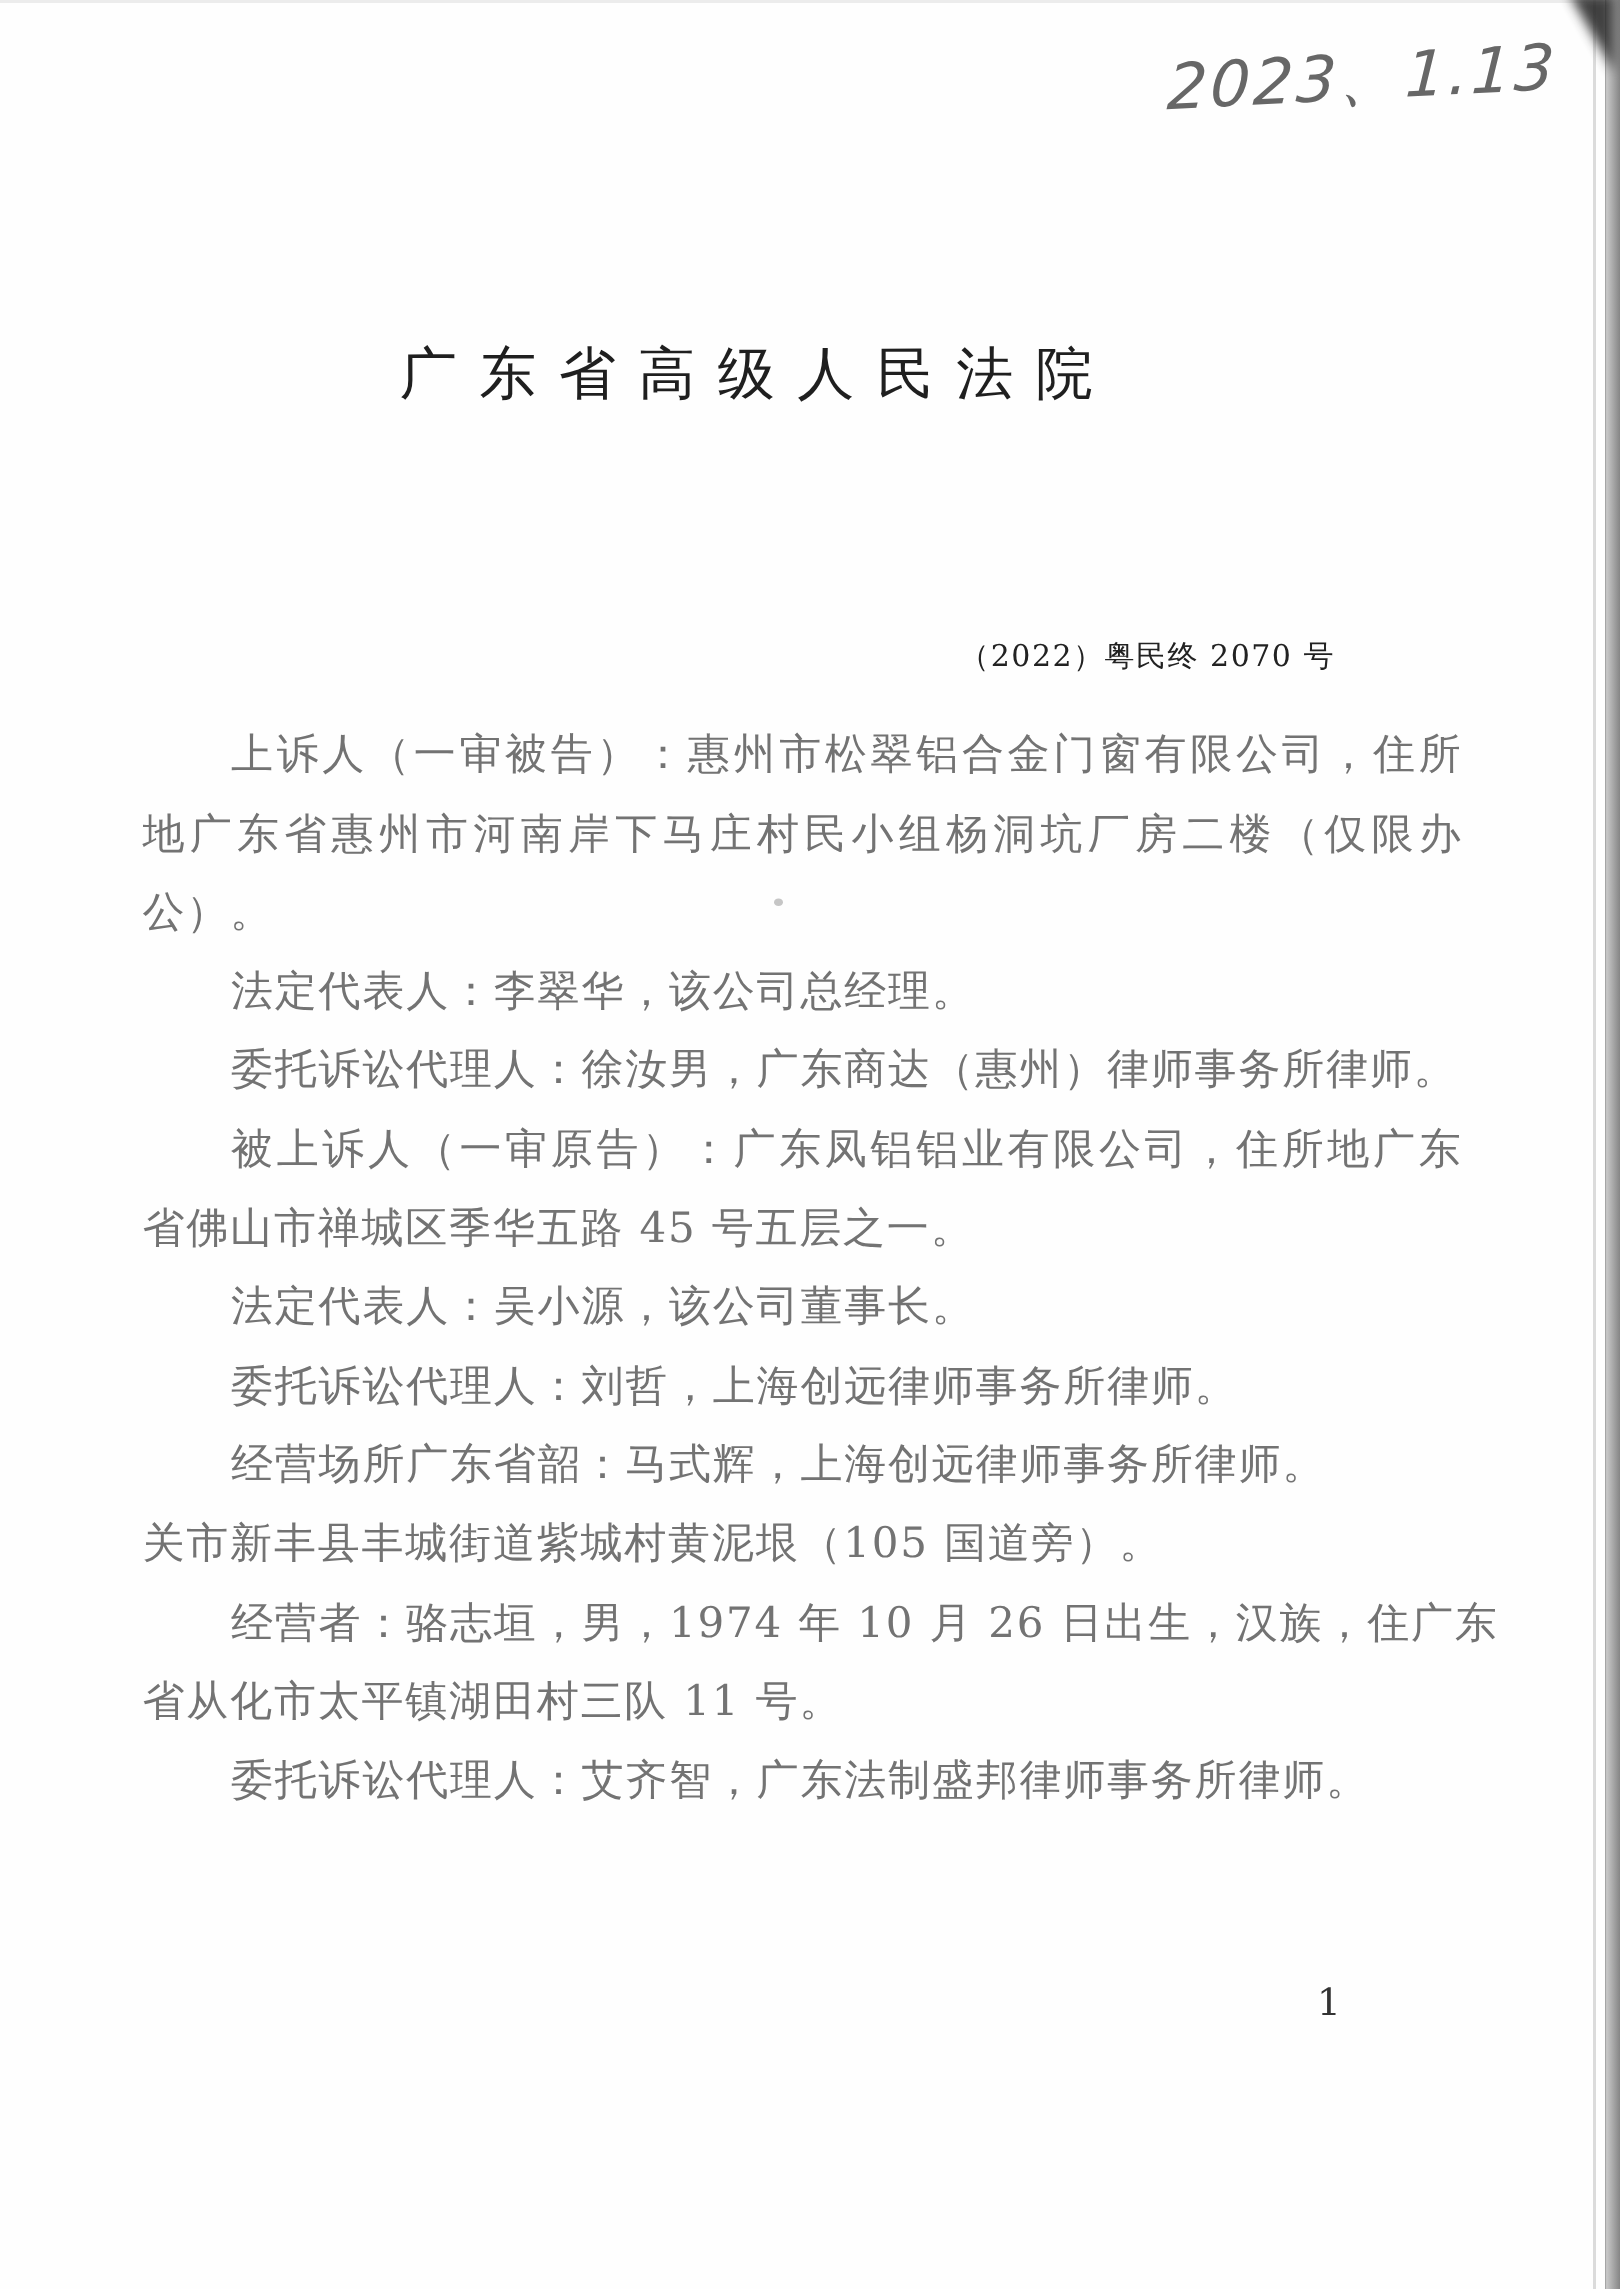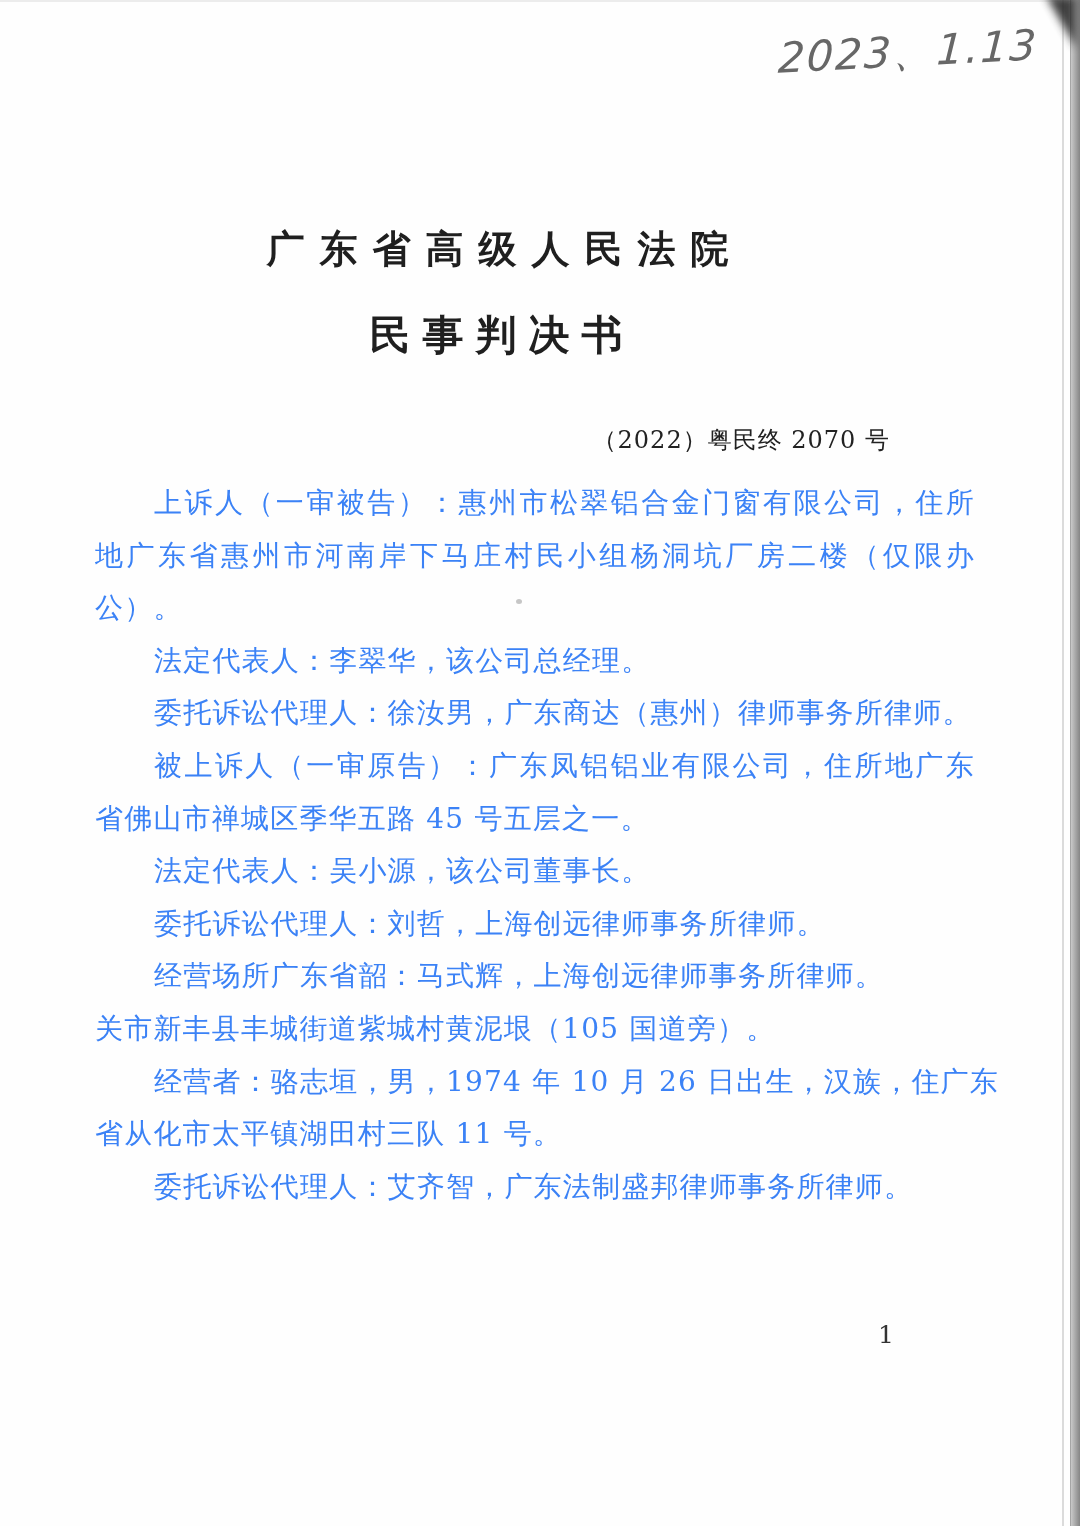--- a/index.html
+++ b/index.html
@@ -50,55 +50,55 @@
     color: #676767;
     transform: rotate(-3deg) skewX(-6deg);
     white-space: nowrap;
   }
   
   .court {
     position: absolute; left: 0; top: 224px; width: 980px;
     margin: 0;
     text-align: center;
     font-size: 38px;
-    font-weight: 700;
+    font-weight: 400;
     letter-spacing: 15px;
     padding-left: 15px;
     color: #1f1f1f;
     white-space: nowrap;
   }
   .doctype {
     position: absolute; left: 0; top: 308px; width: 980px;
     margin: 0;
     text-align: center;
     font-size: 41px;
     font-weight: 600;
     letter-spacing: 12px;
     padding-left: 12px;
     color: #1f1f1f;
     white-space: nowrap;
   }
   .caseno {
     position: absolute; top: 424px; right: 190px;
-    font-size: 24px;
+    font-size: 20px;
     letter-spacing: 1px;
     color: #222;
     white-space: nowrap;
   }
   
   .body-text {
     position: absolute; left: 95px; top: 477px; width: 880px;
   }
   .body-text .line {
     height: 52.6px;
     line-height: 52.6px;
     font-size: 28px;
     letter-spacing: 1.2px;
     white-space: nowrap;
-    color: #3b82f6;
+    color: #737373;
   }
   .body-text .line.justify {
     text-align: justify;
     text-align-last: justify;
   }
   .body-text .line.indent { text-indent: 59px; }
   .pageno {
     position: absolute; left: 878px; top: 1320px;
     font-size: 25px;
     color: #333;
@@ -107,21 +107,20 @@
 </head>
 <body>
 
 <div class="page">
   <div class="top-hairline"></div>
 
   <div class="handwritten">2023、1.13</div>
 
   <h1 class="court">广东省高级人民法院</h1>
 
-  <h2 class="doctype">民事判决书</h2>
 
   <div class="caseno">（2022）粤民终 2070 号</div>
 
   <div class="body-text">
       <div class="line justify indent">上诉人（一审被告）：惠州市松翠铝合金门窗有限公司，住所</div>
       <div class="line justify">地广东省惠州市河南岸下马庄村民小组杨洞坑厂房二楼（仅限办</div>
       <div class="line">公）。</div>
       <div class="line indent">法定代表人：李翠华，该公司总经理。</div>
       <div class="line indent">委托诉讼代理人：徐汝男，广东商达（惠州）律师事务所律师。</div>
       <div class="line justify indent">被上诉人（一审原告）：广东凤铝铝业有限公司，住所地广东</div>

